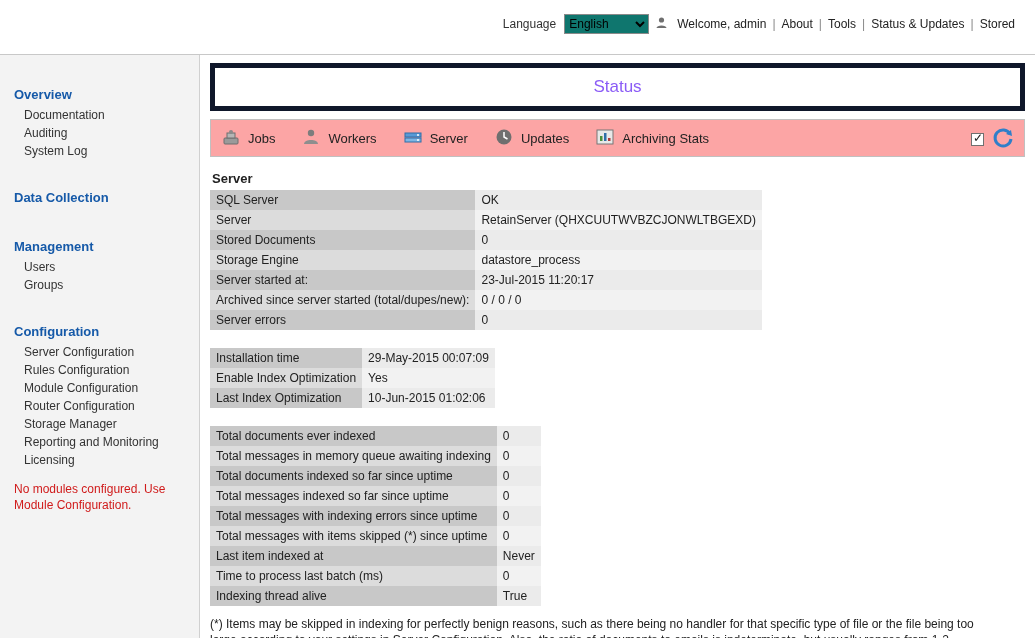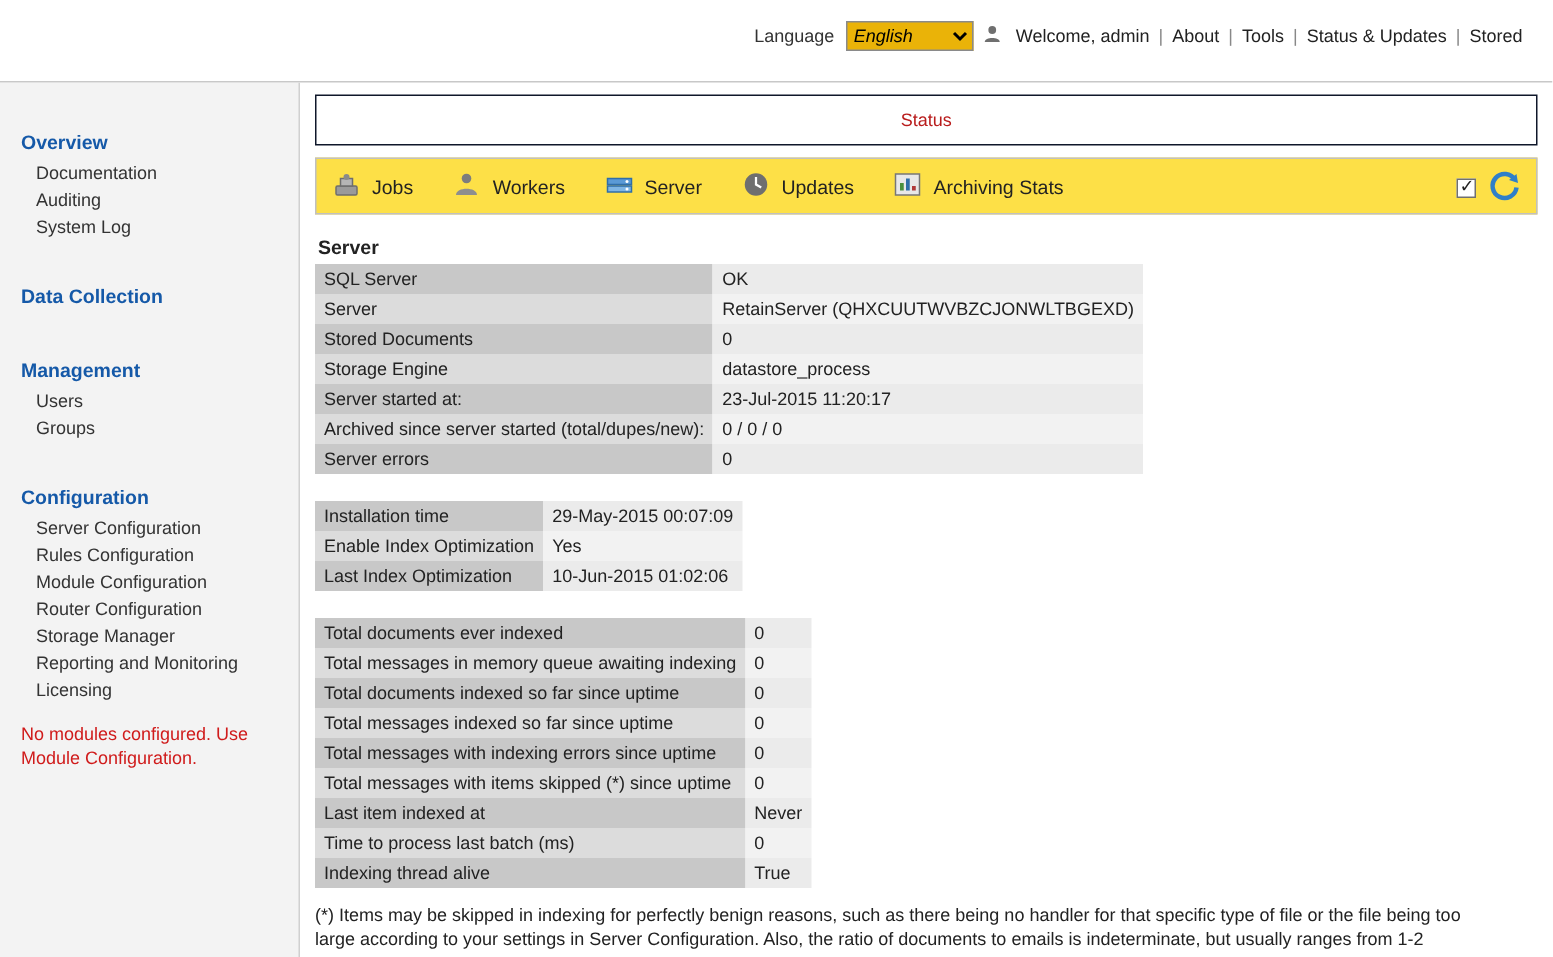--- a/index.html
+++ b/index.html
@@ -33,22 +33,21 @@
     position: absolute; right: 20px; top: 14px;
     display: flex; align-items: center; gap: 6px;
     font-size: 12px; color: #222;
   }
   .lang-label { color: #333; margin-right: 2px; }
   select.lang-select {
     font-family: "Liberation Sans", sans-serif;
     font-size: 12px;
     width: 85px; height: 20px;
     border: 1px solid #8a8a8a;
-    background: #eab308;
-    font-style: italic;
+    background: #0f766e;
   }
   .hdr-link { color: #222; text-decoration: none; }
   .hdr-sep { color: #888; }
   .welcome-txt { color: #222; }
   .user-icon { display: inline-block; vertical-align: middle; margin-right: 3px; }
 
   
   .body-wrap { display: flex; height: 583px; }
   .sidebar {
     width: 200px;
@@ -71,32 +70,32 @@
     padding: 12px 14px 0 14px; line-height: 16px;
   }
 
   .content {
     flex: 1;
     background: #ffffff;
     padding: 8px 10px 0 10px;
   }
 
   .page-title-bar {
-    border: 1px solid #0f172a;
+    border: 5px solid #0f172a;
     background: #ffffff;
     text-align: center;
-    font-size: 12px;
-    color: #b91c1c;
+    font-size: 17px;
+    color: #8b5cf6;
     padding: 9px 0;
   }
 
   
   .toolbar {
     margin-top: 8px;
-    background: #fde047;
+    background: #fca5a5;
     border: 1px solid #c0c0c0;
     height: 38px;
     display: flex;
     align-items: center;
     padding: 0 10px;
     gap: 26px;
     position: relative;
   }
   .tool-item {
     display: flex; align-items: center; gap: 7px;

